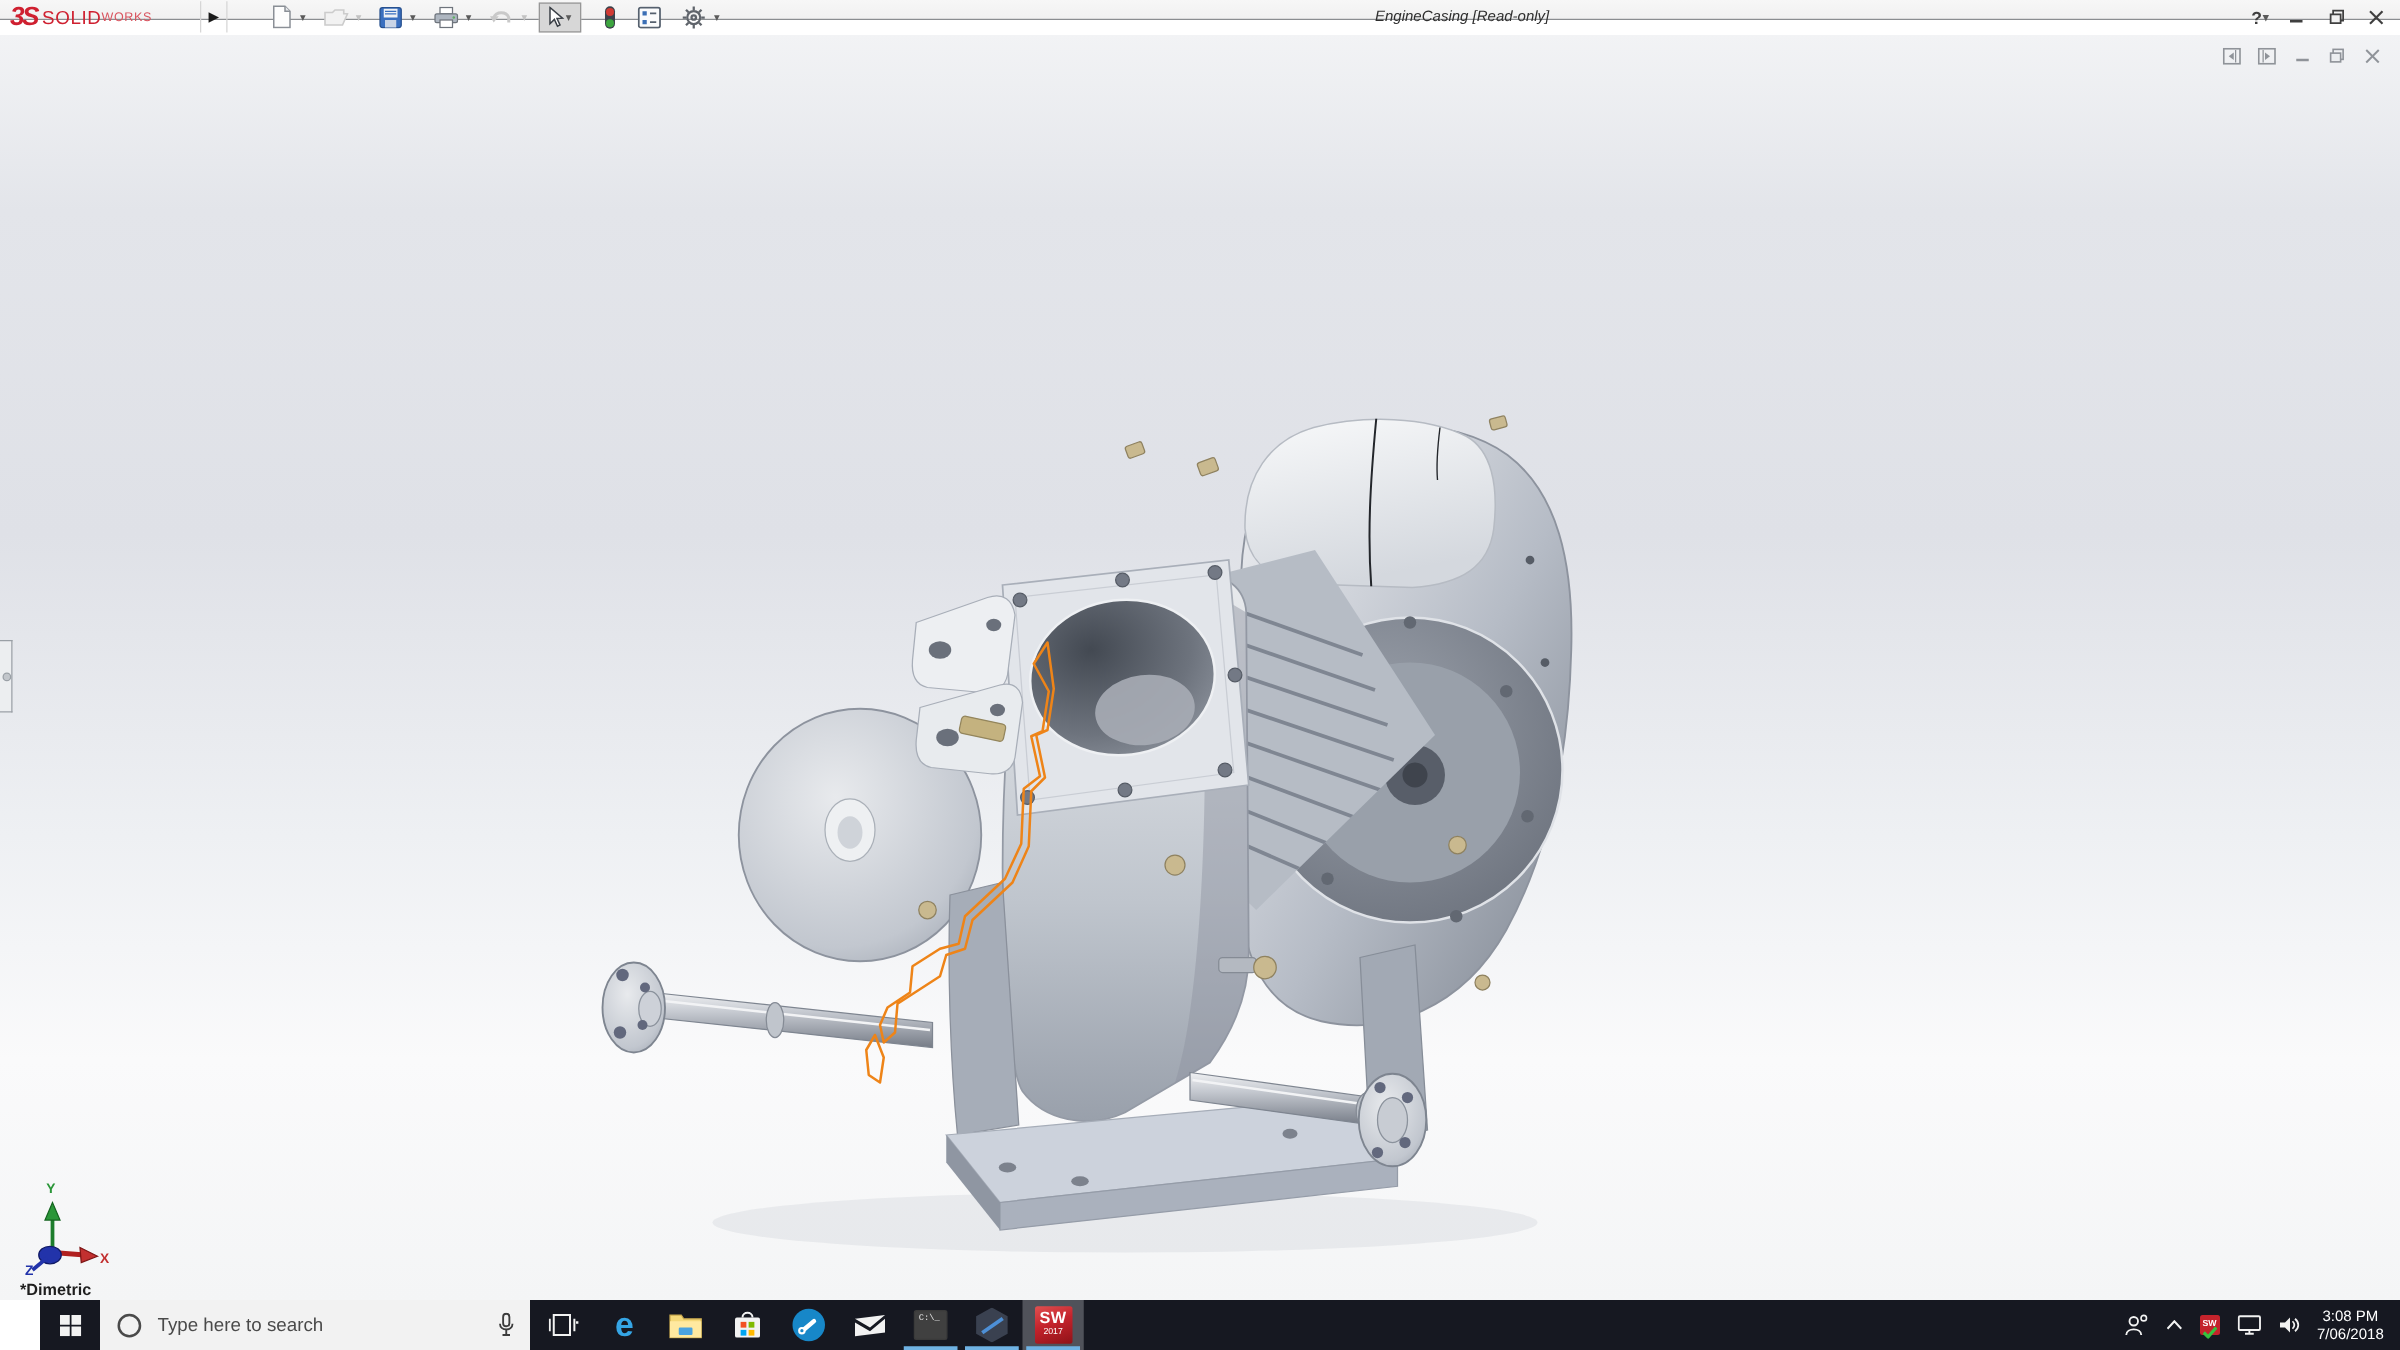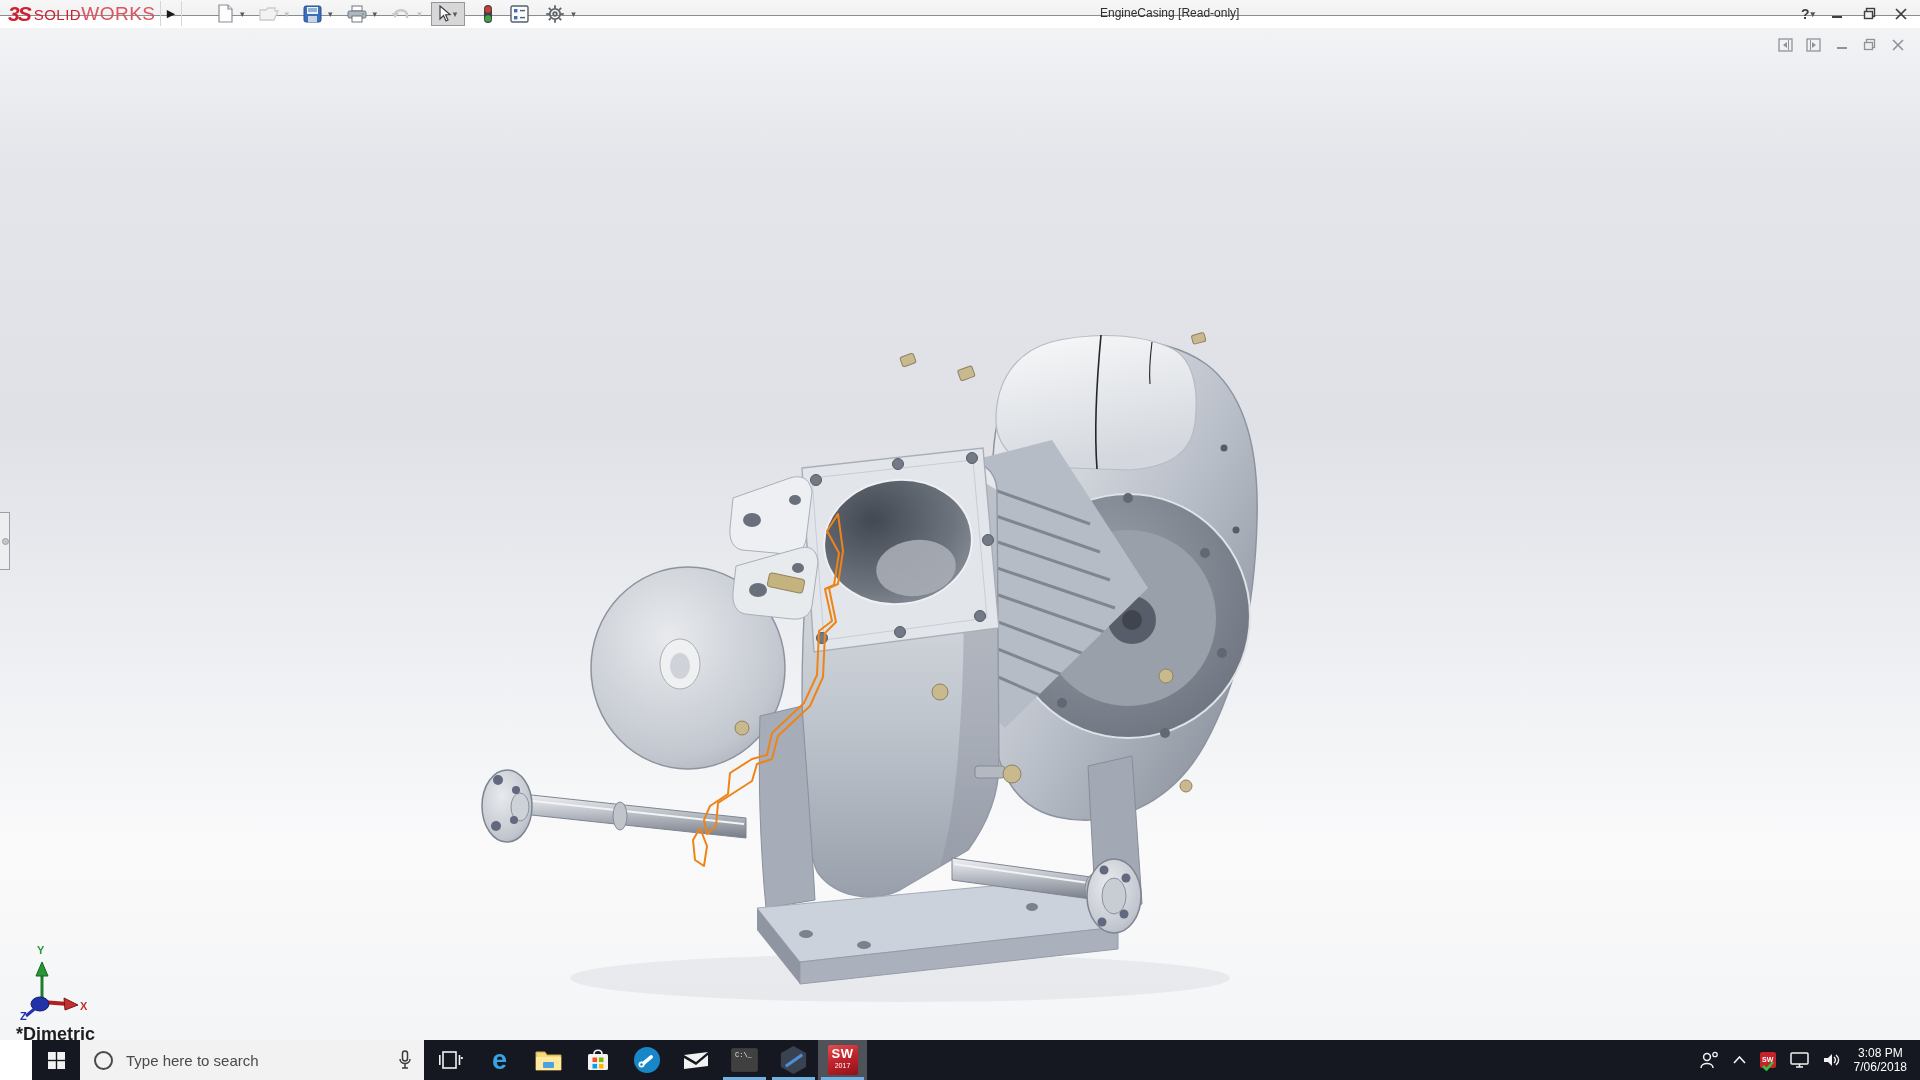--- a/index.html
+++ b/index.html
@@ -4,47 +4,47 @@
 <style>
   * { margin:0; padding:0; box-sizing:border-box; }
   html,body { width:1920px; height:1080px; overflow:hidden; font-family:"Liberation Sans", sans-serif; background:#fff; }
 
   
   #titlebar { position:absolute; left:0; top:0; width:1920px; height:16px;
     background:linear-gradient(#f7f7f7,#f1f1f1); border-bottom:1px solid #8a8d90; }
   #logo { position:absolute; left:8px; top:2px; height:24px; display:flex; align-items:center; }
   .logo-mark { font-size:21px; font-weight:bold; font-style:italic; color:#cf2030; letter-spacing:-2px; margin-right:4px; }
   .logo-solid { font-size:15px; font-weight:normal; color:#cf2030; letter-spacing:.5px; }
-  .logo-works { font-size:19px; font-weight:normal; color:#d9545f; letter-spacing:.5px; }
+  .logo-works { font-size:10px; font-weight:normal; color:#d9545f; letter-spacing:.5px; }
   #flyout-btn { position:absolute; left:160px; top:1px; width:22px; height:25px; border-left:1px solid #d6d6d6;
     border-right:1px solid #d6d6d6; display:flex; align-items:center; justify-content:center;
     font-size:11px; color:#1a1a1a; cursor:pointer; }
   #toolbar { position:absolute; left:212px; top:0; height:27px; display:flex; align-items:center; }
   .tb-btn { height:24px; display:flex; align-items:center; padding:0 4px; border:1px solid transparent; }
   .tb-btn.pressed { background:#d7d7d7; border:1px solid #979797; }
   .tb-caret { font-size:9px; color:#5a5a5a; padding:0 3px 0 1px; }
   .tb-caret.dis { color:#c3c3c3; }
   .tb-gap { width:6px; }
-  #title-text { position:absolute; left:1100px; top:6px; font-size:12px; color:#2e2e2e; white-space:nowrap; }
+  #title-text { position:absolute; left:1100px; top:6px; font-size:12px; color:#2e2e2e; white-space:nowrap;font-style:italic; }
   #app-controls { position:absolute; right:6px; top:0; height:27px; display:flex; align-items:center; gap:6px; }
   .appctl { width:26px; height:22px; display:flex; align-items:center; justify-content:center; color:#444; }
   #help-btn { font-size:14px; font-weight:bold; color:#3f3f3f; display:flex; align-items:center; }
 
   
   #viewport { position:absolute; left:0; top:28px; width:1920px; height:1012px;
     background:linear-gradient(180deg,#f2f3f5 0px,#e3e5ea 140px,#dfe1e7 400px,#eef0f3 640px,#fafafb 820px,#f4f5f6 1012px); }
   #doc-controls { position:absolute; top:8px; right:14px; display:flex; align-items:center; gap:11px; }
   .docctl { width:17px; height:17px; display:flex; align-items:center; justify-content:center; }
   #left-pane-tab { position:absolute; left:0; top:484px; width:10px; height:58px; background:#eceef0;
     border:1px solid #9aa0a6; border-left:none; }
   #left-pane-tab::after { content:""; position:absolute; left:2px; top:25px; width:5px; height:5px;
     border-radius:50%; background:#c2c6cb; border:1px solid #9aa0a6; }
   #model-svg { position:absolute; left:440px; top:290px; }
   #triad-svg { position:absolute; left:10px; top:912px; }
-  #orientation-label { position:absolute; left:16px; top:996px; font-size:18px; font-weight:bold; color:#1e1e1e; }
+  #orientation-label { position:absolute; left:16px; top:996px; font-size:13px; font-weight:bold; color:#1e1e1e; }
 
   
   #taskbar { position:absolute; left:0; top:1040px; width:1920px; height:40px; background:#161821; display:flex;margin-left:32px; }
   #start-btn { width:48px; height:40px; display:flex; align-items:center; justify-content:center; }
   #search-box { position:relative; width:344px; height:40px; background:#f2f2f2; display:flex; align-items:center; }
   #cortana-ring { width:19px; height:19px; border:2.4px solid #4a4a4a; border-radius:50%; margin-left:14px; }
   #search-input { border:none; outline:none; background:transparent; font-size:15px; color:#4a4a4a;
     font-family:"Liberation Sans",sans-serif; margin-left:13px; width:240px; }
   #search-input::placeholder { color:#4a4a4a; opacity:1; }
   #mic-icon { position:absolute; right:12px; top:10px; }

